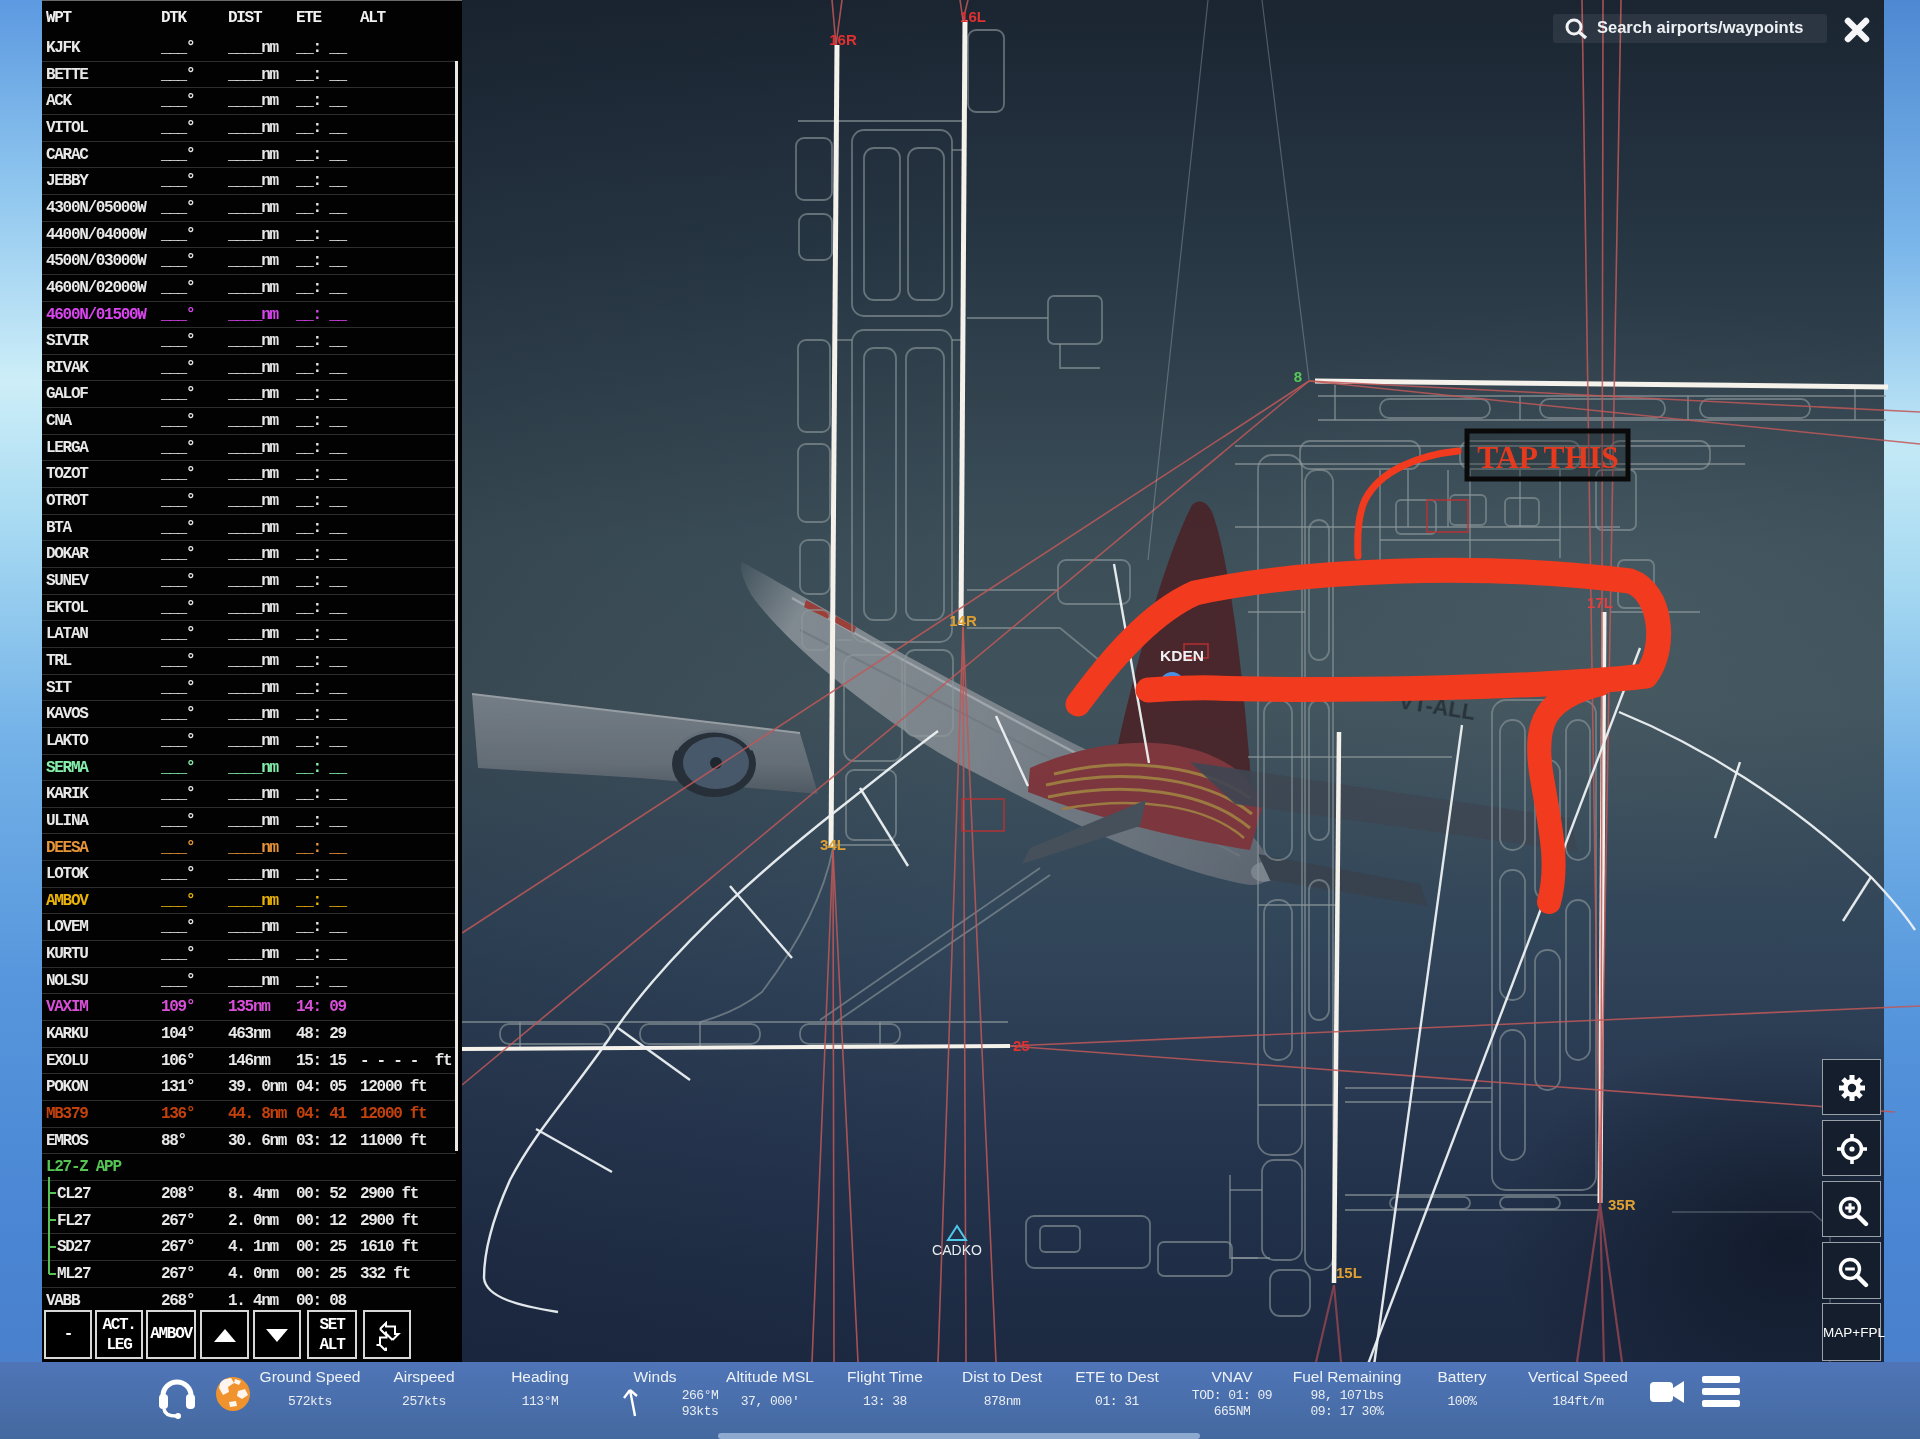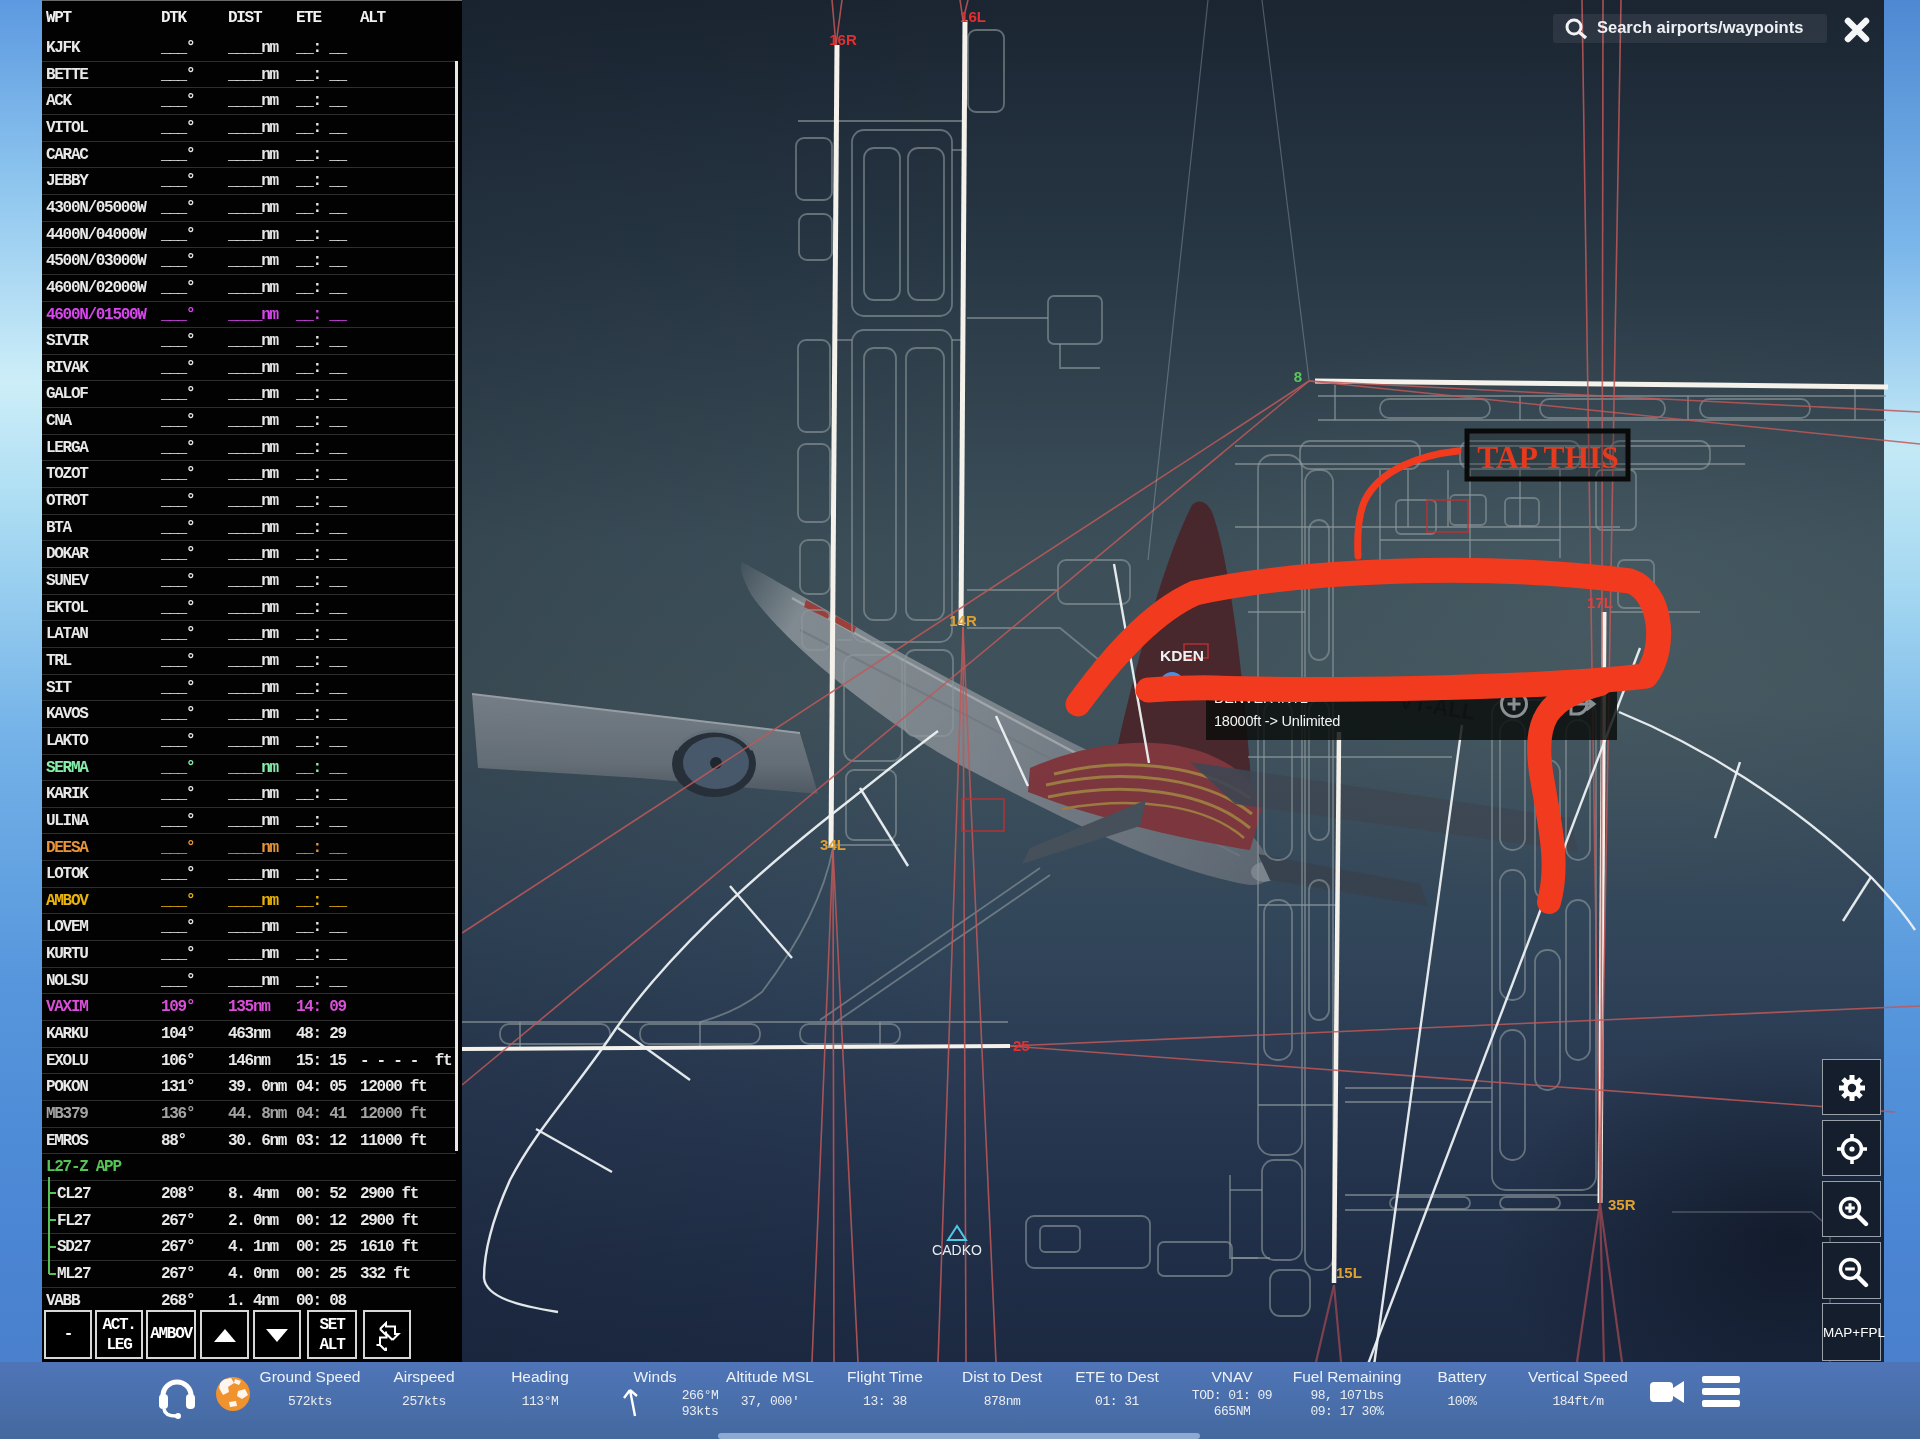--- a/index.html
+++ b/index.html
@@ -244,32 +244,20 @@
 <path d="M 957 1226 l 9 14 h -18 z" fill="none" stroke="#50c8e8" stroke-width="2"></path>
 <text x="957" y="1255" font-family="Liberation Sans, sans-serif" font-size="14" fill="#e8eef0" text-anchor="middle">CADKO</text>
 <text x="1160" y="661" font-family="Liberation Sans, sans-serif" font-weight="bold" font-size="15.5" fill="#f0f2f4">KDEN</text>
 <g>
 <circle cx="1172" cy="684" r="10" fill="none" stroke="#4a90e0" stroke-width="4"></circle>
 <circle cx="1172" cy="684" r="6" fill="none" stroke="#ffffff" stroke-width="2.5"></circle>
 <circle cx="1172" cy="684" r="3" fill="#4a90e0"></circle>
 </g>
 
 </svg>
-<div class="popup" style="top:687px;height:53px">
- <span class="abs" style="left:8px;top:3px">DENVER INTL</span>
- <span class="abs" style="left:8px;top:26px">18000ft -&gt; Unlimited</span>
- <svg class="abs" style="left:293px;top:2px" width="30" height="30">
-        <circle cx="15" cy="15" r="12.5" fill="none" stroke="#8b9094" stroke-width="3"></circle>
-        <path d="M 15 8.5 V 21.5 M 8.5 15 H 21.5" stroke="#8b9094" stroke-width="3"></path>
-      </svg>
- <svg class="abs" style="left:357px;top:2px" width="36" height="30">
-        <path d="M 8 5 V 25 H 14 A 10 10 0 0 0 14 5 Z" fill="none" stroke="#8b9094" stroke-width="3"></path>
-        <path d="M 2 15 H 29 M 23 9 L 31 15 L 23 21" fill="none" stroke="#8b9094" stroke-width="3"></path>
-      </svg>
-</div>
 <svg class="abs" style="left:0;top:0" width="1920" height="1439" viewBox="0 0 1920 1439" pointer-events="none">
 
 <g fill="none" stroke="#f23b1e" stroke-linecap="round" stroke-linejoin="round">
 <path d="M 1078 704 C 1110 660 1150 613 1195 593 C 1300 570 1480 562 1630 581 C 1662 592 1667 648 1646 676 C 1520 690 1300 691 1215 688 C 1195 687 1165 689 1148 690" stroke-width="25"></path>
 <path d="M 1600 684 C 1545 698 1534 722 1541 772 C 1549 822 1560 862 1549 902" stroke-width="24"></path>
 <path d="M 1458 451 C 1420 455 1380 470 1365 500 C 1358 515 1357 535 1358 556" stroke-width="7"></path>
 </g>
 <rect x="1467" y="431" width="161" height="48" fill="rgba(15,18,20,0.25)" stroke="#0a0a0a" stroke-width="5"></rect>
 <text x="1548" y="468" font-family="Liberation Serif, serif" font-size="31.5" font-weight="bold" fill="#e63a1f" text-anchor="middle">TAP THIS</text>
 
@@ -570,21 +558,21 @@
           <i style="left:254px">15: 15</i>
           <i style="left:318px">- - - -  ft</i>
         </div>
 <div class="row" style="top:1073.3px;color:#e8e8e8">
           <i style="left:4px">POKON</i>
           <i style="left:119px">131°</i>
           <i style="left:186px">39. 0nm</i>
           <i style="left:254px">04: 05</i>
           <i style="left:318px">12000 ft</i>
         </div>
-<div class="row" style="top:1100.0px;color:#a3a3a3">
+<div class="row" style="top:1100.0px;color:#c2410c">
           <i style="left:4px">MB379</i>
           <i style="left:119px">136°</i>
           <i style="left:186px">44. 8nm</i>
           <i style="left:254px">04: 41</i>
           <i style="left:318px">12000 ft</i>
         </div>
 <div class="row" style="top:1126.6px;color:#e8e8e8">
           <i style="left:4px">EMROS</i>
           <i style="left:119px">88°</i>
           <i style="left:186px">30. 6nm</i>

